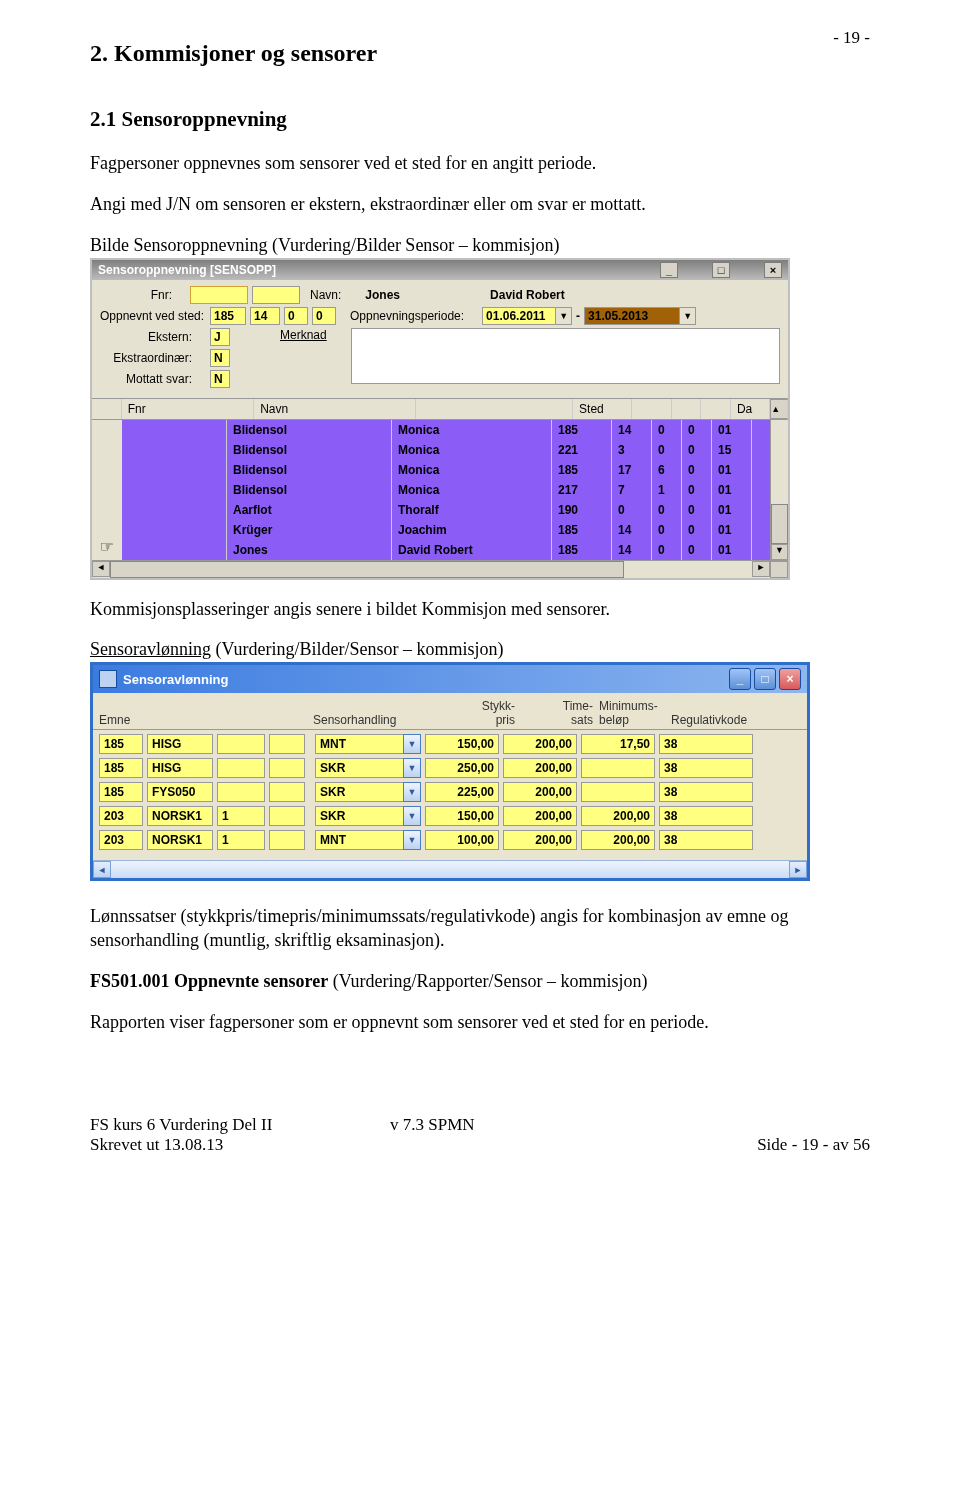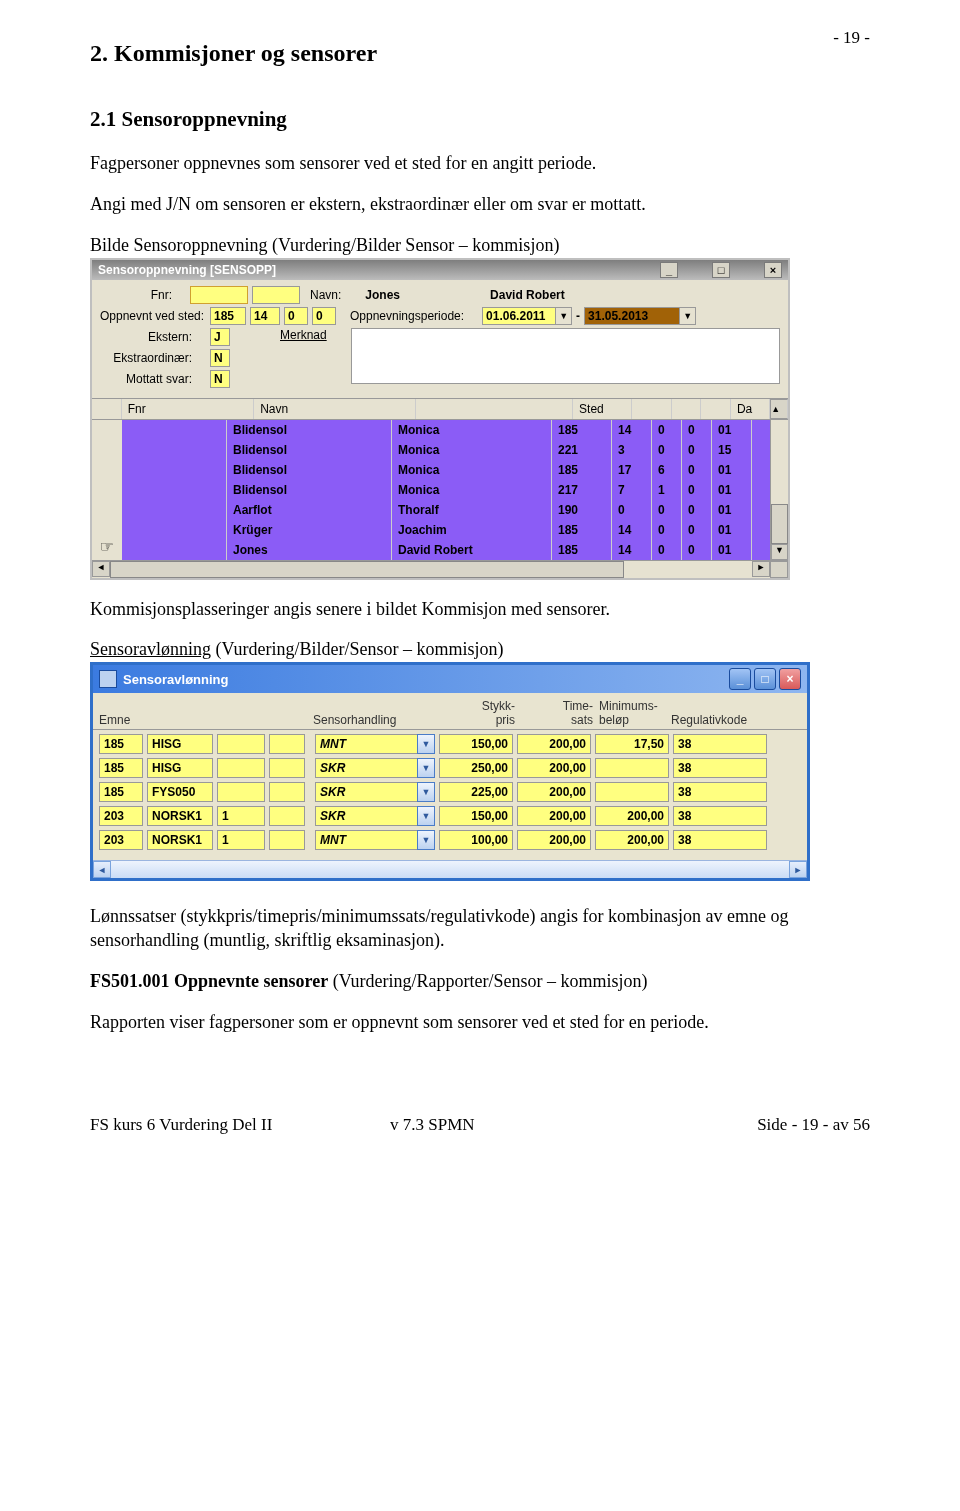--- a/index.html
+++ b/index.html
@@ -155,21 +155,21 @@
   .combo .yf { border-right: none; }
   .combo .arrow {
     width: 18px; background: linear-gradient(#eef4fd, #bcd2f0);
     border: 1px solid #4a7cc8; font-size: 9px;
     display: flex; align-items: center; justify-content: center; color: #2f5a9e;
   }
   .w2-emne1 { width: 44px; }
   .w2-emne2 { width: 66px; margin-left: 4px; }
   .w2-emne3 { width: 48px; margin-left: 4px; }
   .w2-emne4 { width: 36px; margin-left: 4px; }
-  .w2-sh { width: 120px; margin-left: 10px; font-style: italic; }
+  .w2-sh { width: 106px; margin-left: 10px; }
   .w2-pris { width: 74px; margin-left: 4px; }
   .w2-reg { width: 94px; margin-left: 4px; }
   .win2-scroll-h {
     height: 18px; background: linear-gradient(#eef4fd, #cadcf6);
     border-top: 1px solid #9ab5e0; display: flex;
   }
   .win2-scroll-h .btn { width: 18px; border: 1px solid #7aa3dd; background: linear-gradient(#e6eefc, #bcd2f0); font-size: 9px; display: flex; align-items: center; justify-content: center; color: #2f5a9e; }
   .win2-scroll-h .track { flex: 1; }
 
   .footer {
@@ -460,16 +460,17 @@
 
 <p class="body-text">
   <b>FS501.001 Oppnevnte sensorer</b><span> (Vurdering/Rapporter/Sensor – kommisjon)</span>
 </p>
 
 <p class="body-text">Rapporten viser fagpersoner som er oppnevnt som sensorer ved et sted for en periode.</p>
 
 <div class="footer">
   <div class="c1">
     <div>FS kurs 6 Vurdering Del II</div>
+    <div>Skrevet ut 13.08.13</div>
   </div>
   <div class="c2">v 7.3 SPMN</div>
   <div class="c3" style="align-self:flex-end;">Side - 19 - av 56</div>
 </div>
 
 </body></html>

